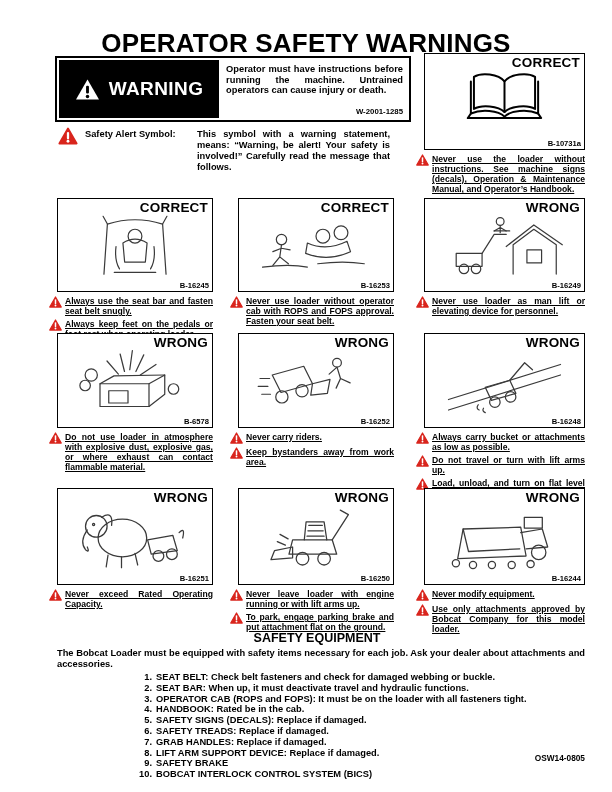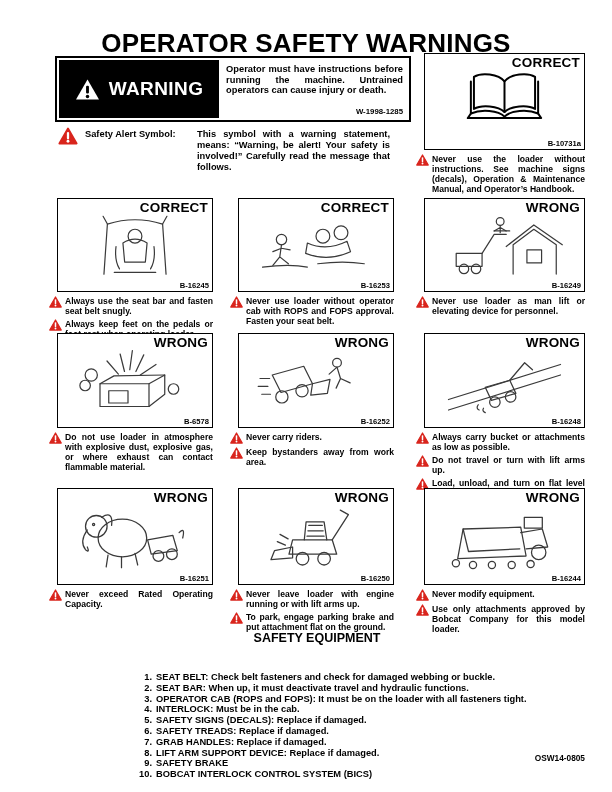--- a/index.html
+++ b/index.html
@@ -33,21 +33,21 @@
   .cell.c2{width:169px;}
   .panel{margin-left:8px; height:92px; border:1.5px solid #000; position:relative; background:#fff;}
   .r1 .panel{height:93px;}
   .r2 .panel{height:95px;}
   .intro .panel{height:95px;}
   .verdict{position:absolute; top:1px; right:4px; font-size:13.5px; letter-spacing:.2px;}
   .pcode{position:absolute; bottom:1px; right:3px; font-size:7.6px; font-weight:bold;}
   .illus{position:absolute; left:3px; right:3px; top:13px; bottom:10px;}
   .illus svg{width:100%; height:100%; display:block;}
   .intro .illus{left:26px; right:26px; top:8px; bottom:13px;}
-  .caption{margin-top:4px;}
+  .caption{margin-top:4px;text-decoration:underline;}
   .witem{display:flex; gap:3px; margin-bottom:3px; align-items:flex-start;}
   .tri-red{flex:0 0 13px;}
   .tri-red svg{width:13px; height:12px; display:block;}
   .wtext{margin:0; flex:1; font-size:8.6px; line-height:1.17; text-align:justify;}
 
   
   .p0{left:49px; top:198px;} .p1{left:230px; top:198px;} .p2{left:416px; top:198px;}
   .p3{left:49px; top:333px;} .p4{left:230px; top:333px;} .p5{left:416px; top:333px;}
   .p6{left:49px; top:488px;} .p7{left:230px; top:488px;} .p8{left:416px; top:488px;}
   .intro{left:416px; top:53px;}
@@ -81,21 +81,21 @@
           <svg viewBox="0 0 26 24">
               <path d="M13 1.5 L25 22.5 H1 Z" fill="#fff"></path>
               <rect x="11.5" y="8" width="3" height="8.2" rx="1.2" fill="#000"></rect>
               <circle cx="13" cy="19.4" r="1.8" fill="#000"></circle>
             </svg>
         </span>
         <span class="warn-word">WARNING</span>
       </div>
       <div class="warnbox-right">
         <p>Operator must have instructions before running the machine. Untrained operators can cause injury or death.</p>
-        <span class="warn-code">W-1998-1285</span>
+        <span class="warn-code">W-2001-1285</span>
       </div>
     </div>
   </div>
 
   <span class="alert-icon tri-red-holder">
     <svg viewBox="0 0 26 24">
         <path d="M13 2 L24.5 22 H1.5 Z" fill="#d9251d" stroke="#d9251d" stroke-width="2.5" stroke-linejoin="round"></path>
         <path d="M13 8 L13 15" stroke="#fff" stroke-width="3" stroke-linecap="round"></path>
         <circle cx="13" cy="19" r="1.9" fill="#fff"></circle>
       </svg>
@@ -488,39 +488,40 @@
                 <circle cx="13" cy="19" r="1.9" fill="#fff"></circle>
               </svg>
             </span>
     <p class="wtext">Use only attachments approved by Bobcat Company for this model loader.</p>
   </div>
 </div>
   </div>
 </div>
 
   <h2 class="se-heading">SAFETY EQUIPMENT</h2>
+  <p class="se-intro">The Bobcat Loader must be equipped with safety items necessary for each job. Ask your dealer about attachments and accessories.</p>
   <div class="se-list" id="se-list">
   <div class="se-item">
     <span class="se-num">1.</span>
     <span class="se-text">SEAT BELT: Check belt fasteners and check for damaged webbing or buckle.</span>
   </div>
 
   <div class="se-item">
     <span class="se-num">2.</span>
     <span class="se-text">SEAT BAR: When up, it must deactivate travel and hydraulic functions.</span>
   </div>
 
   <div class="se-item">
     <span class="se-num">3.</span>
     <span class="se-text">OPERATOR CAB (ROPS and FOPS): It must be on the loader with all fasteners tight.</span>
   </div>
 
   <div class="se-item">
     <span class="se-num">4.</span>
-    <span class="se-text">INTERLOCK: Must be in the cab.</span>
+    <span class="se-text">HANDBOOK: Rated be in the cab.</span>
   </div>
 
   <div class="se-item">
     <span class="se-num">5.</span>
     <span class="se-text">SAFETY SIGNS (DECALS): Replace if damaged.</span>
   </div>
 
   <div class="se-item">
     <span class="se-num">6.</span>
     <span class="se-text">SAFETY TREADS: Replace if damaged.</span>

